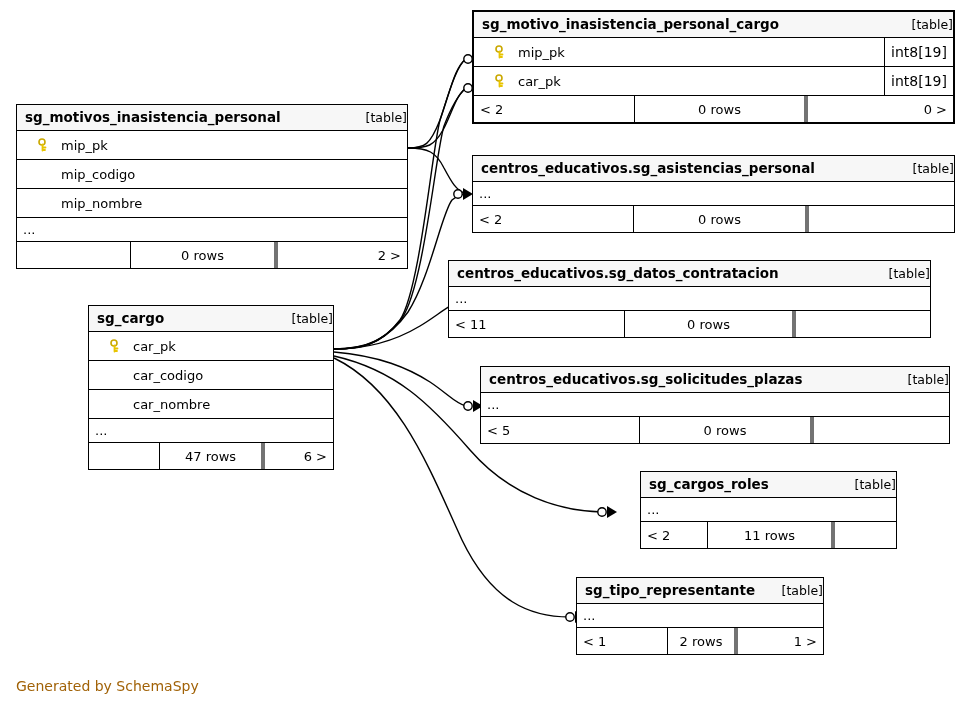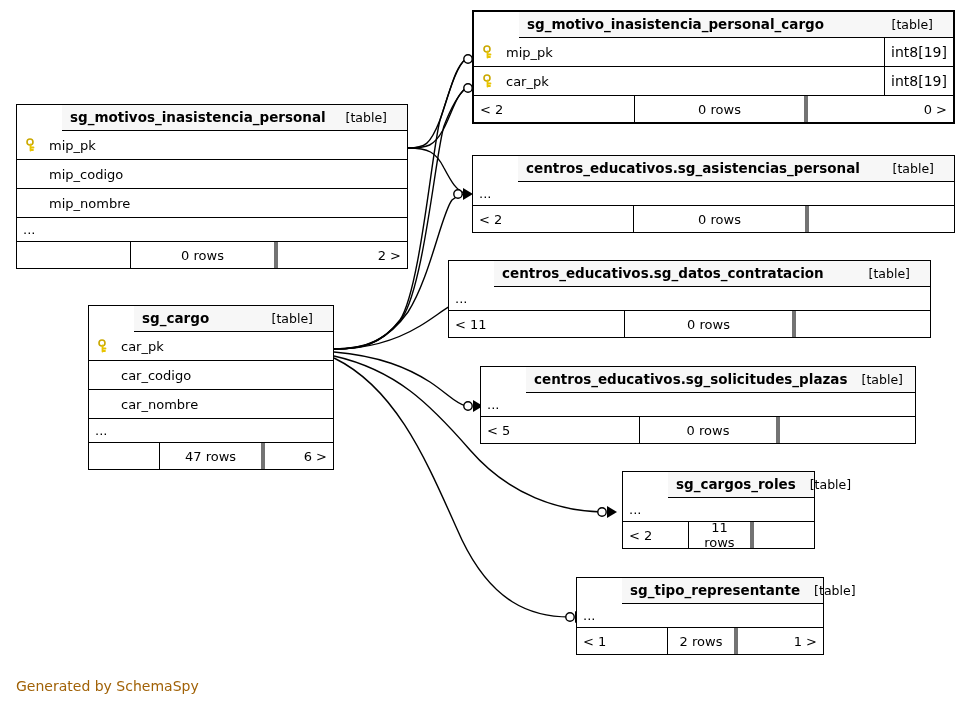--- a/index.html
+++ b/index.html
@@ -35,43 +35,42 @@
   }
   .table-box.thick {
     border-width: 2px;
   }
   .tbl-header {
     display: flex;
     align-items: center;
     justify-content: space-between;
     background: #f7f7f7;
     border-bottom: 1px solid #000000;
-    padding: 4px 20px 5px 8px;
-    box-sizing: border-box;
-    margin-left: 45px;
+    padding: 4px 0 5px 8px;
+    box-sizing: border-box;
   }
   .tbl-title {
     font-weight: bold;
     font-size: 13.5px;
     color: #000;
     white-space: nowrap;
   }
   .tbl-tag {
     font-size: 12.5px;
     color: #000;
     margin-left: 14px;
     white-space: nowrap;
   }
   .tbl-row {
     display: flex;
     align-items: center;
     border-bottom: 1px solid #000000;
     height: 29px;
     box-sizing: border-box;
-    padding-left: 8px;
+    padding-left: 20px;
     font-size: 13px;
     color: #000;
     background: #fff;
     justify-content: space-between;
   }
   .tbl-row .colname {
     display: flex;
     align-items: center;
   }
   .tbl-row .type {
@@ -267,21 +266,21 @@
       <span class="tbl-tag">[table]</span>
     </div>
     <div class="ellipsis-row">...</div>
     <div class="footer-row">
       <span class="footer-cell left" style="width:175px;">&lt; 11</span>
       <span class="footer-cell center">0 rows</span>
       <span class="footer-cell right" style="width:134px;"></span>
     </div>
   </div>
 
-  <div class="table-box" style="left:480px; top:366px; width:436px;">
+  <div class="table-box" style="left:480px; top:366px; width:470px;">
     <div class="tbl-header">
       <span class="tbl-title">centros_educativos.sg_solicitudes_plazas</span>
       <span class="tbl-tag">[table]</span>
     </div>
     <div class="ellipsis-row">...</div>
     <div class="footer-row">
       <span class="footer-cell left" style="width:158px;">&lt; 5</span>
       <span class="footer-cell center">0 rows</span>
       <span class="footer-cell right" style="width:135px;"></span>
     </div>
@@ -314,21 +313,21 @@
       </span>
     </div>
     <div class="ellipsis-row">...</div>
     <div class="footer-row">
       <span class="footer-cell left" style="width:70px;"></span>
       <span class="footer-cell center">47 rows</span>
       <span class="footer-cell right" style="width:68px;">6 &gt;</span>
     </div>
   </div>
 
-  <div class="table-box" style="left:622px; top:471px; width:193px;">
+  <div class="table-box" style="left:640px; top:471px; width:257px;">
     <div class="tbl-header">
       <span class="tbl-title">sg_cargos_roles</span>
       <span class="tbl-tag">[table]</span>
     </div>
     <div class="ellipsis-row">...</div>
     <div class="footer-row">
       <span class="footer-cell left" style="width:66px;">&lt; 2</span>
       <span class="footer-cell center">11 rows</span>
       <span class="footer-cell right" style="width:61px;"></span>
     </div>

